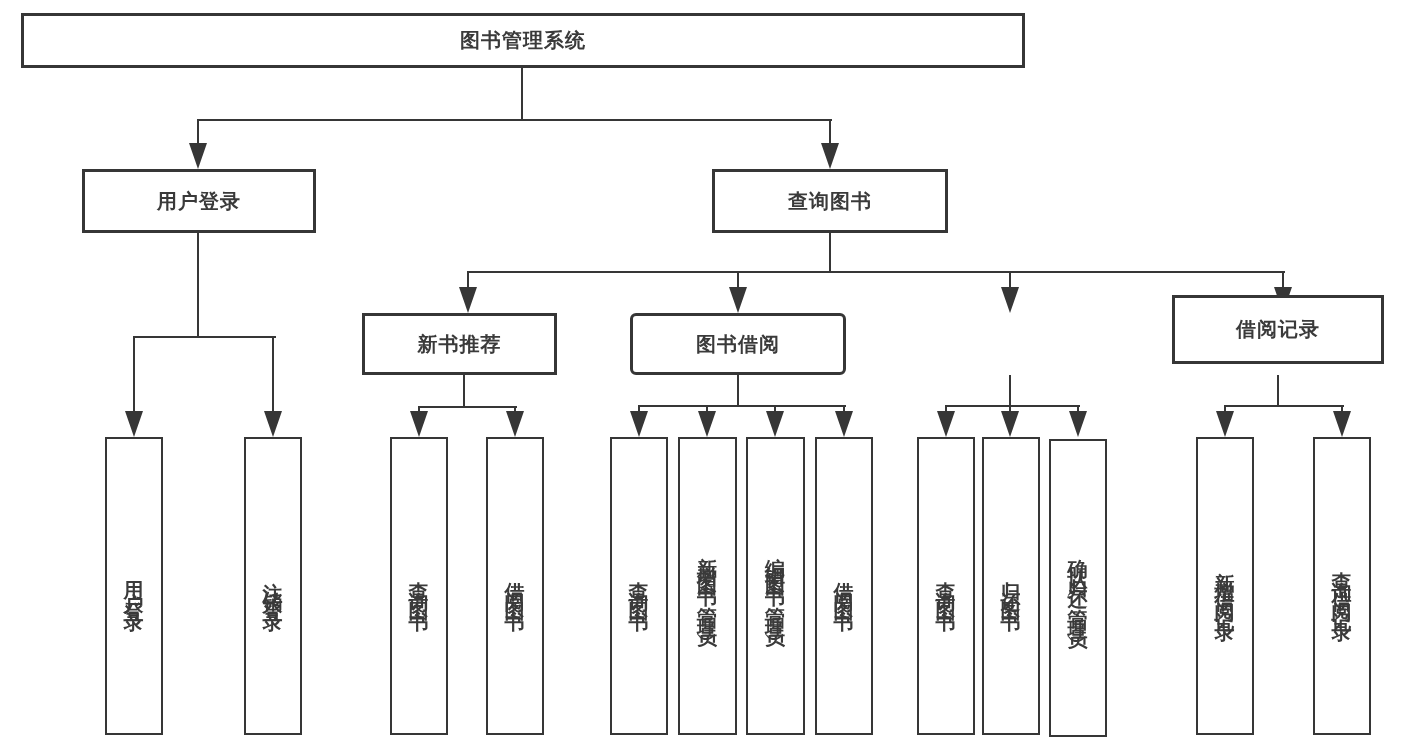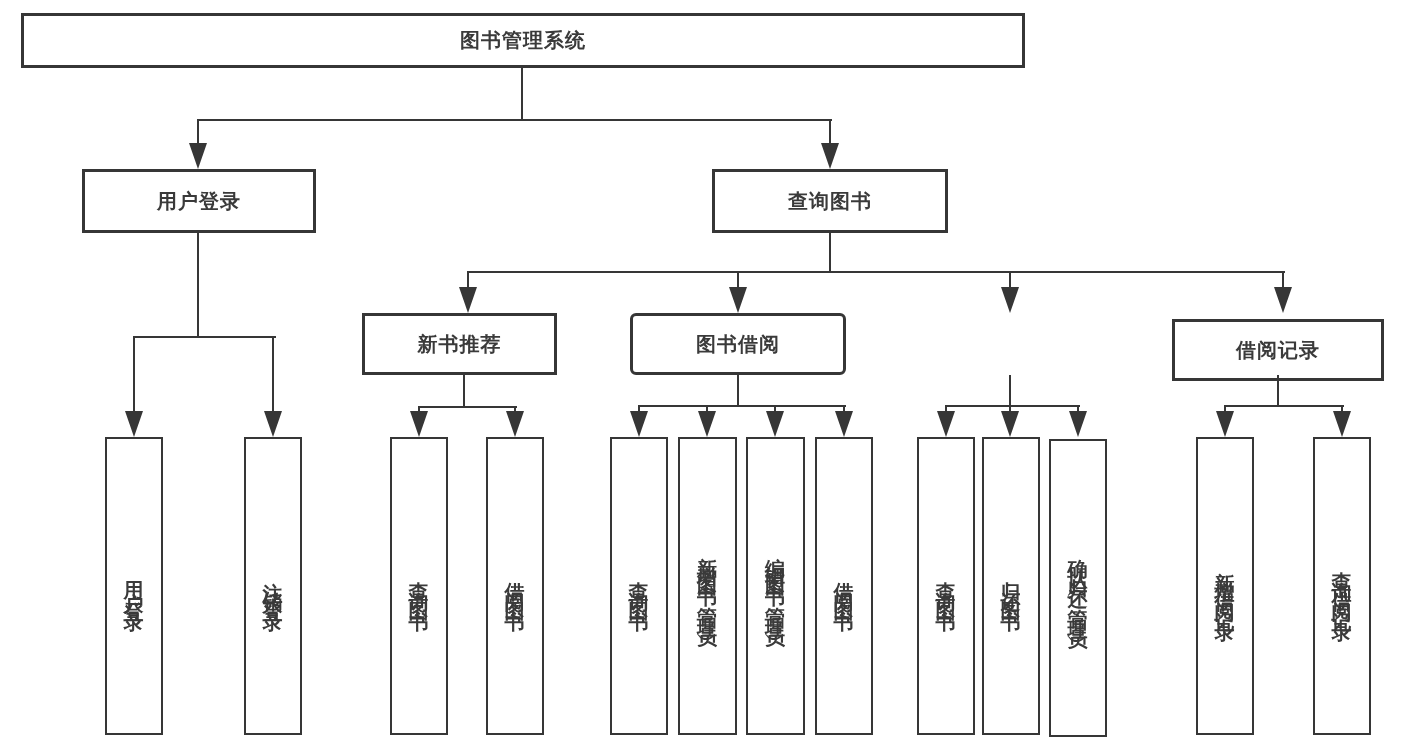--- a/index.html
+++ b/index.html
@@ -72,21 +72,21 @@
   <div class="arrow" style="left:459px;top:287px;"></div>
   <div class="vline" style="left:737px;top:271px;height:18px;"></div>
   <div class="arrow" style="left:729px;top:287px;"></div>
   <div class="vline" style="left:1009px;top:271px;height:18px;"></div>
   <div class="arrow" style="left:1001px;top:287px;"></div>
   <div class="vline" style="left:1282px;top:271px;height:18px;"></div>
   <div class="arrow" style="left:1274px;top:287px;"></div>
 
   <div class="box" style="left:362px;top:313px;width:195px;height:62px;">新书推荐</div>
   <div class="box" style="left:630px;top:313px;width:216px;height:62px;border-radius:6px;">图书借阅</div>
-  <div class="box" style="left:1172px;top:319px;width:212px;height:62px;">借阅记录</div>
+  <div class="box" style="left:1172px;top:295px;width:212px;height:69px;">借阅记录</div>
 
   <div class="vline" style="left:463px;top:375px;height:33px;"></div>
   <div class="hline" style="left:418px;top:406px;width:99px;"></div>
   <div class="vline" style="left:418px;top:406px;height:7px;"></div>
   <div class="arrow" style="left:410px;top:411px;"></div>
   <div class="vline" style="left:514px;top:406px;height:7px;"></div>
   <div class="arrow" style="left:506px;top:411px;"></div>
 
   <div class="vline" style="left:737px;top:375px;height:32px;"></div>
   <div class="hline" style="left:638px;top:405px;width:208px;"></div>

